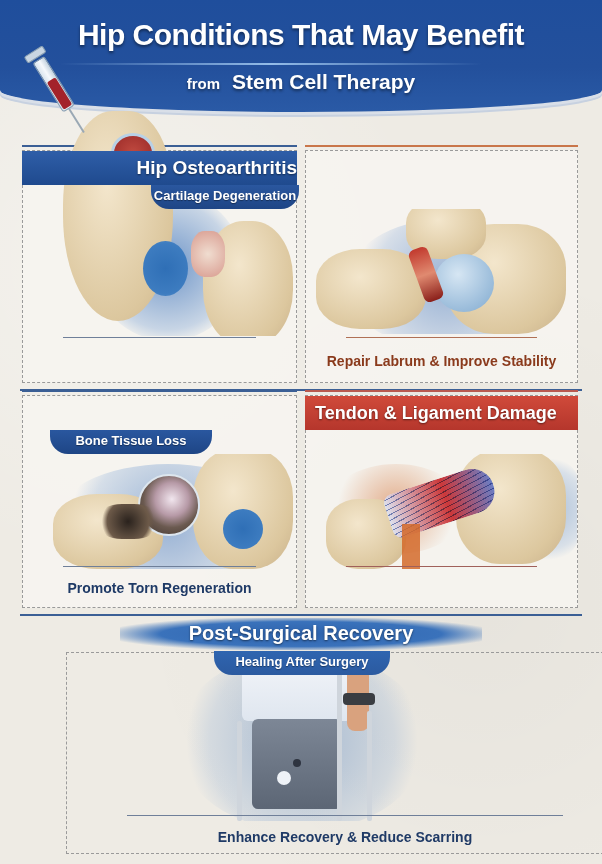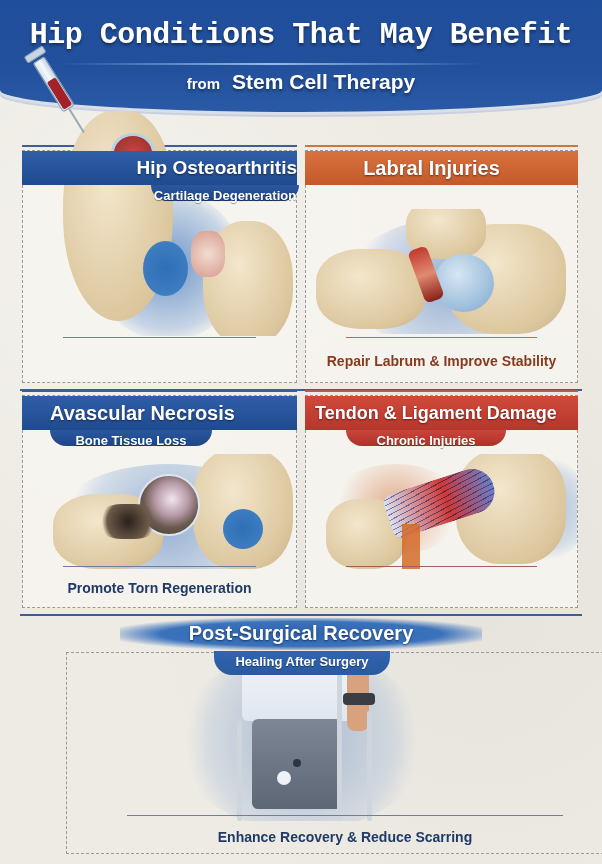--- a/index.html
+++ b/index.html
@@ -17,21 +17,21 @@
     background: linear-gradient(180deg, #1f4e9c 0%, #23509c 60%, #2a5aa6 100%);
     border-bottom-left-radius: 50% 22px;
     border-bottom-right-radius: 50% 22px;
     box-shadow: 0 3px 0 #d9dfe8, 0 5px 0 #c7d1e0;
     overflow: hidden;
   }
   .banner .title {
     position: absolute; left: 0; right: 0; top: 18px; text-align: center;
     color: #fff; font-weight: bold; font-size: 30px; letter-spacing: -0.5px;
     text-shadow: 0 2px 3px rgba(0,0,0,0.45);
-    font-family: Liberation Mono, monospace;
+    font-family: Liberation Sans, sans-serif;
   }
   .banner .rule {
     position: absolute; left: 60px; right: 120px; top: 63px; height: 2px;
     background: linear-gradient(90deg, transparent, rgba(160,200,240,0.9), transparent);
   }
   .banner .subtitle {
     position: absolute; left: 0; right: 0; top: 70px; text-align: center;
     color: #fff; font-weight: bold; font-size: 21px;
     text-shadow: 0 2px 3px rgba(0,0,0,0.45);
   }
@@ -52,21 +52,21 @@
     border: 1px dashed #9a9a9a;
   }
   .card .topline { position:absolute; left:-1px; right:-1px; top:-6px; height:2px; }
   .card .header {
     position: absolute; left: -1px; right: -1px; top: 0; height: 34px;
     color: #fff; font-weight: bold; font-size: 19px;
     text-shadow: 0 1px 2px rgba(0,0,0,0.5);
     display:flex; align-items:center;
   }
   .card .tab {
-    position: absolute; height: 16px; border-bottom-left-radius: 18px; border-bottom-right-radius: 18px;
+    position: absolute; height: 24px; border-bottom-left-radius: 18px; border-bottom-right-radius: 18px;
     color:#fff; font-size: 13px; font-weight: bold; text-align:center; line-height: 22px;
     text-shadow: 0 1px 1px rgba(0,0,0,0.4);
   }
   .card .illus { position:absolute; left:0; right:0; overflow:hidden; }
   .card .footer-rule { position:absolute; left:40px; right:40px; height:1px; background:#6f7f99; }
   .card .footer {
     position:absolute; left:0; right:0; text-align:center; font-weight:bold; font-size:14px;
   }
 
   .blue .header { background: linear-gradient(180deg,#2f5ea8,#1f4a8e); }
@@ -147,64 +147,55 @@
 <div class="card orange" style="left:305px; top:150px; width:273px; height:233px;">
   <div class="topline"></div>
   <div class="illus" style="top:58px; height:125px;">
     <div class="bluebg" style="left:40px;top:10px;width:200px;height:130px;opacity:0.7;"></div>
     <div class="bone" style="left:10px;top:40px;width:110px;height:80px;"></div>
     <div class="bone" style="left:140px;top:15px;width:120px;height:110px;"></div>
     <div class="bone" style="left:100px;top:-10px;width:80px;height:60px;"></div>
     <div style="position:absolute;left:128px;top:45px;width:60px;height:58px;border-radius:50%;background:radial-gradient(circle at 40% 35%,#d6e6f3,#7fa9cf);"></div>
     <div style="position:absolute;left:110px;top:38px;width:20px;height:55px;background:linear-gradient(180deg,#c23a2e,#e08a70,#8a1f1a);border-radius:6px;transform:rotate(-20deg);"></div>
   </div>
-  <div class="header" style="justify-content:center; padding-left:0; padding-right:20px;">
-    <span style="font-size:20px;">Labral Injuries</span>
-  </div>
   <div class="footer-rule" style="top:186px;"></div>
   <div class="footer" style="top:202px;">Repair Labrum &amp; Improve Stability</div>
 </div>
 
 <div class="divider-line" style="top:389px;"></div>
 
 <div class="card blue" style="left:22px; top:395px; width:275px; height:213px;">
   <div class="topline"></div>
   <div class="illus" style="top:58px; height:115px;">
     <div class="bluebg" style="left:30px;top:10px;width:230px;height:120px;opacity:0.7;"></div>
     <div class="bone" style="left:170px;top:-5px;width:100px;height:120px;"></div>
     <div class="hole" style="left:200px;top:55px;width:40px;height:40px;"></div>
     <div class="bone" style="left:30px;top:40px;width:110px;height:75px;"></div>
     <div style="position:absolute;left:115px;top:20px;width:62px;height:62px;border-radius:50%;background:radial-gradient(circle at 55% 40%,#f1e6ee,#b79aa7 35%,#6b5a50 60%,#3b2f28);border:2px solid #dde6ee;"></div>
     <div style="position:absolute;left:75px;top:50px;width:60px;height:35px;border-radius:40%;background:radial-gradient(circle,#2a221d,#6d5a49 60%,transparent 75%);"></div>
   </div>
-  <div class="header" style="justify-content:flex-start; padding-left:28px;">
-    <span style="font-size:20px;">Avascular Necrosis</span>
-  </div>
   <div class="tab" style="left:27px; width:162px; top:34px;">
     <span>Bone Tissue Loss</span>
   </div>
   <div class="footer-rule" style="top:170px;"></div>
   <div class="footer" style="top:184px;">Promote Torn Regeneration</div>
 </div>
 
 <div class="card red" style="left:305px; top:395px; width:273px; height:213px;">
   <div class="topline"></div>
   <div class="illus" style="top:58px; height:115px;">
     <div style="position:absolute;left:20px;top:10px;width:140px;height:90px;border-radius:50%;background:radial-gradient(circle,rgba(210,110,50,0.55),transparent 70%);"></div>
     <div class="bluebg" style="left:200px;top:0;width:80px;height:110px;opacity:0.6;"></div>
     <div class="bone" style="left:20px;top:45px;width:80px;height:70px;"></div>
     <div class="bone" style="left:150px;top:-5px;width:110px;height:115px;"></div>
     <div style="position:absolute;left:80px;top:25px;width:110px;height:45px;border-radius:12px 30px 30px 12px;transform:rotate(-18deg);background:repeating-linear-gradient(170deg,#f3f0f6 0 4px,#7f8fc2 4px 5px),linear-gradient(90deg,#e8eef6,#d63c3c 55%,#6f86cc);background-blend-mode:multiply;"></div>
     <div style="position:absolute;left:96px;top:70px;width:18px;height:45px;background:#d46a2a;opacity:0.85;"></div>
   </div>
   <div class="header" style="justify-content:flex-start; padding-left:10px;">
     <span style="font-size:18px;">Tendon &amp; Ligament Damage</span>
-  </div>
-  <div class="tab" style="left:40px; width:160px; top:34px;">
-    <span>Chronic Injuries</span>
   </div>
   <div class="footer-rule" style="top:170px;"></div>
 </div>
 
 <div class="divider-line" style="top:614px;"></div>
 
 <div class="card" style="left:66px; top:652px; width:558px; height:202px; background:transparent;">
   <div class="illus" style="top:-2px; height:170px;">
     <div class="bluebg" style="left:110px;top:0;width:250px;height:180px;opacity:0.55;"></div>
     <div style="position:absolute;left:175px;top:0;width:110px;height:70px;background:linear-gradient(180deg,#f4f6fa,#dfe6ef);border-radius:6px;"></div>

